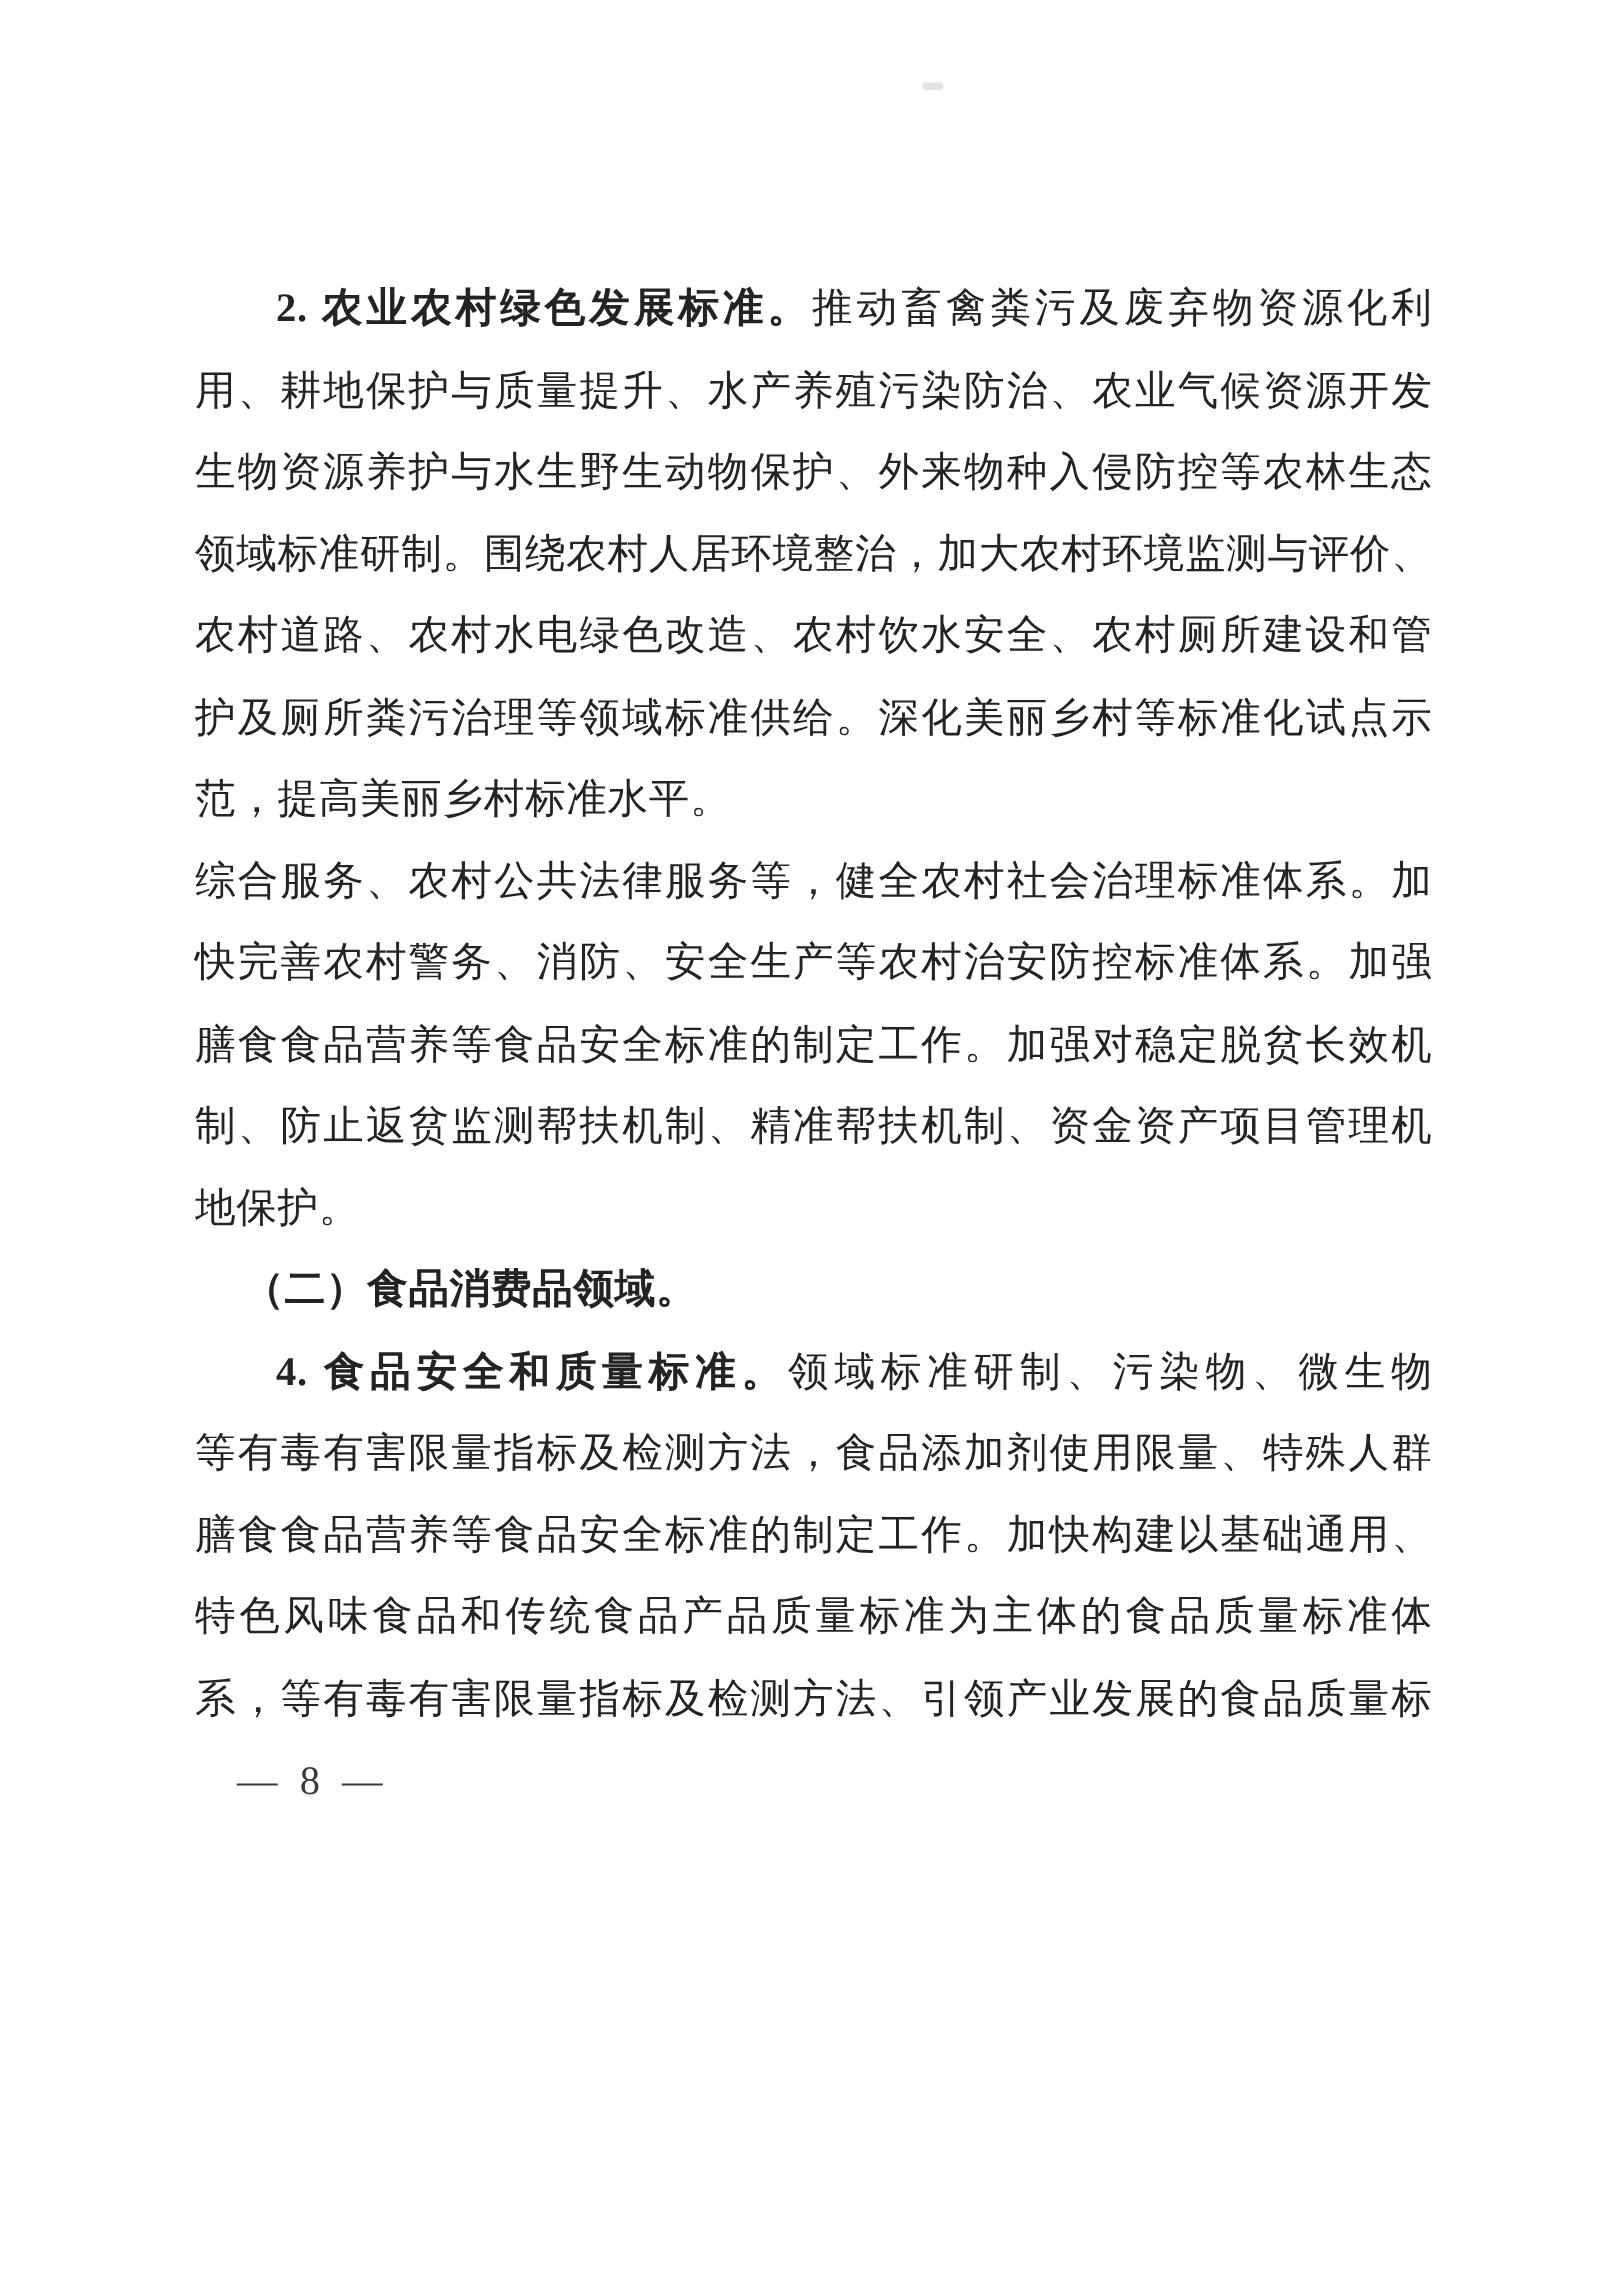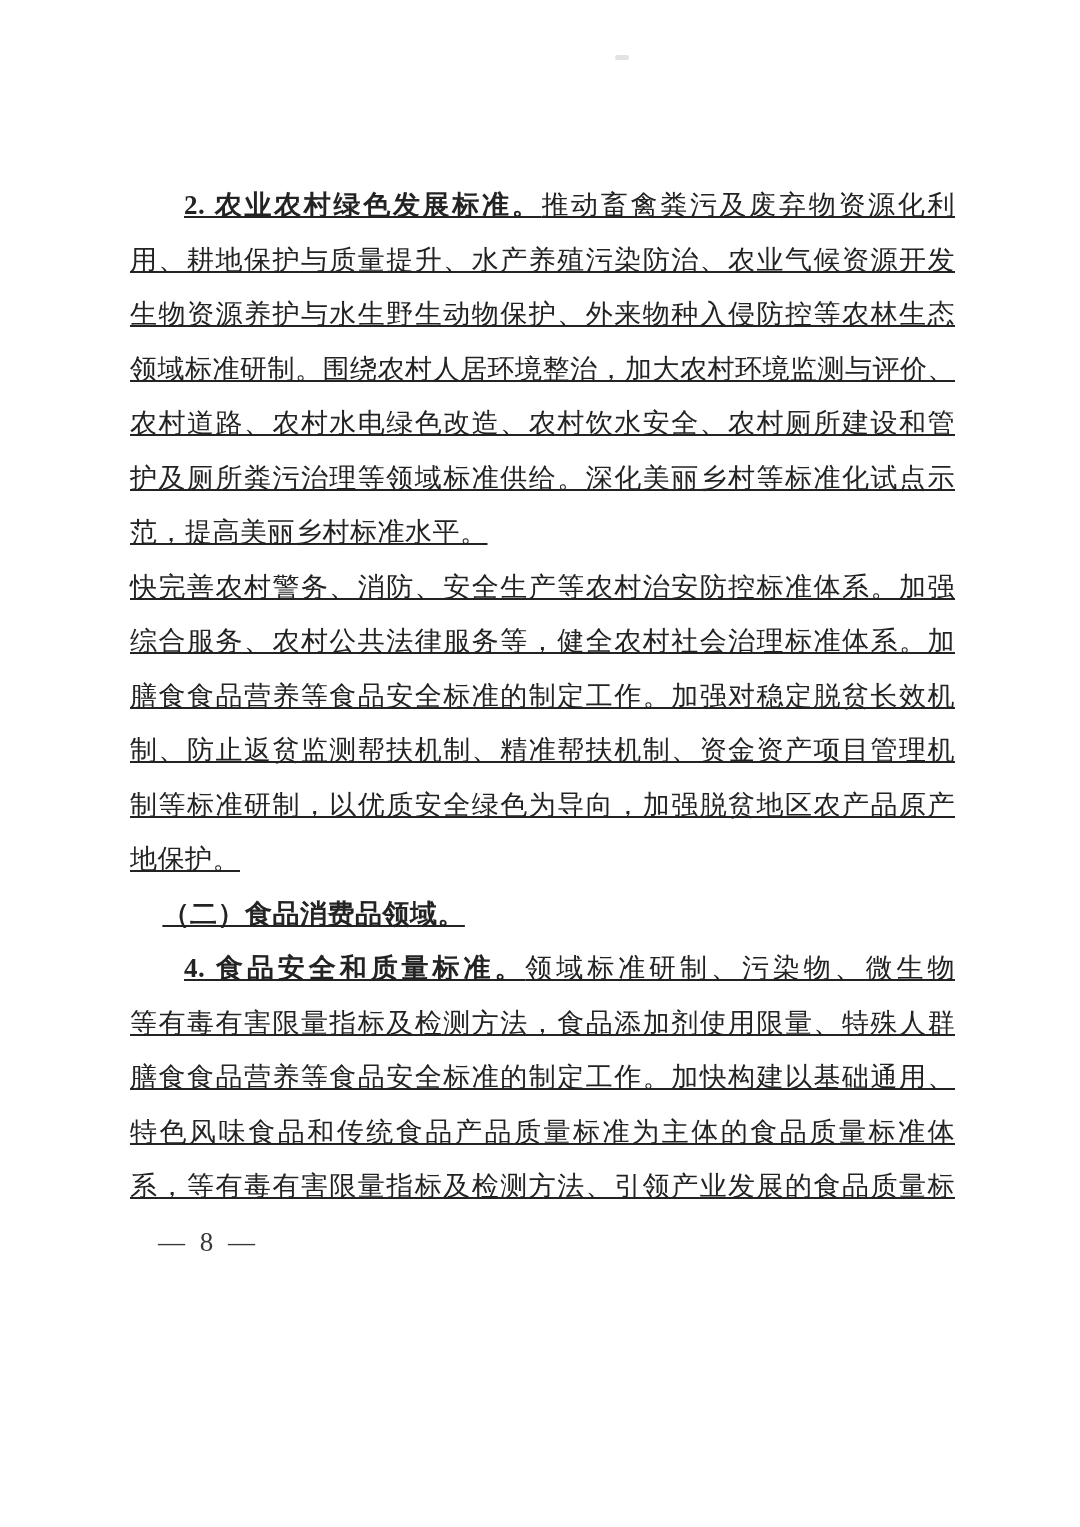--- a/index.html
+++ b/index.html
@@ -13,21 +13,20 @@
     height: 1527px;
     background: #ffffff;
     box-sizing: border-box;
     padding: 178px 125px 0 130px;
     font-family: "Liberation Serif", "DejaVu Serif", serif;
     color: #232323;
     overflow: hidden;
   }
   .text-body {
     width: 100%;
-    text-decoration: underline;
   }
   .line {
     font-size: 27px;
     line-height: 54.5px;
     text-align: justify;
     text-align-last: left;
     white-space: normal;
     letter-spacing: 0.5px;
   }
   .line.just {
@@ -62,25 +61,24 @@
 <div class="page">
   <div class="scan-smudge"></div>
   <div class="text-body">
       <div class="line just" style="text-indent: 2em;"><span class="lead">2. 农业农村绿色发展标准。</span><span>推动畜禽粪污及废弃物资源化利</span></div>
       <div class="line just"><span>用、耕地保护与质量提升、水产养殖污染防治、农业气候资源开发</span></div>
       <div class="line just"><span>生物资源养护与水生野生动物保护、外来物种入侵防控等农林生态</span></div>
       <div class="line just"><span>领域标准研制。围绕农村人居环境整治，加大农村环境监测与评价、</span></div>
       <div class="line just"><span>农村道路、农村水电绿色改造、农村饮水安全、农村厕所建设和管</span></div>
       <div class="line just"><span>护及厕所粪污治理等领域标准供给。深化美丽乡村等标准化试点示</span></div>
       <div class="line"><span>范，提高美丽乡村标准水平。</span></div>
+      <div class="line just"><span>综合服务、农村公共法律服务等，健全农村社会治理标准体系。加</span></div>
       <div class="line just"><span>快完善农村警务、消防、安全生产等农村治安防控标准体系。加强</span></div>
-      <div class="line just"><span>综合服务、农村公共法律服务等，健全农村社会治理标准体系。加</span></div>
       <div class="line just"><span>膳食食品营养等食品安全标准的制定工作。加强对稳定脱贫长效机</span></div>
       <div class="line just"><span>制、防止返贫监测帮扶机制、精准帮扶机制、资金资产项目管理机</span></div>
-      <div class="line just"><span>制等标准研制，以优质安全绿色为导向，加强脱贫地区农产品原产</span></div>
       <div class="line"><span>地保护。</span></div>
       <div class="line" style="text-indent: 1.2em;"><span class="lead">（二）食品消费品领域。</span></div>
       <div class="line just" style="text-indent: 2em;"><span class="lead">4. 食品安全和质量标准。</span><span>领域标准研制、污染物、微生物</span></div>
       <div class="line just"><span>等有毒有害限量指标及检测方法，食品添加剂使用限量、特殊人群</span></div>
       <div class="line just"><span>膳食食品营养等食品安全标准的制定工作。加快构建以基础通用、</span></div>
       <div class="line just"><span>特色风味食品和传统食品产品质量标准为主体的食品质量标准体</span></div>
       <div class="line just"><span>系，等有毒有害限量指标及检测方法、引领产业发展的食品质量标</span></div>
     </div>
   <div class="footer">— 8 —</div>
 </div>

